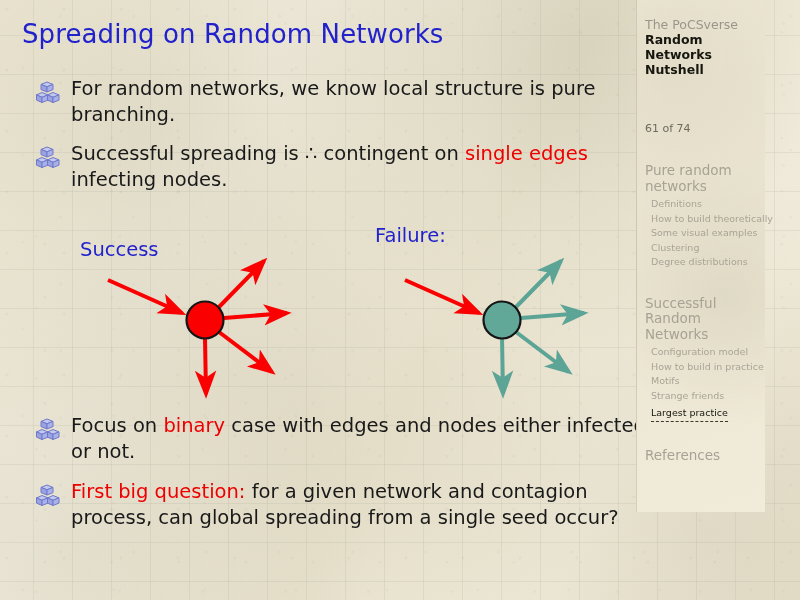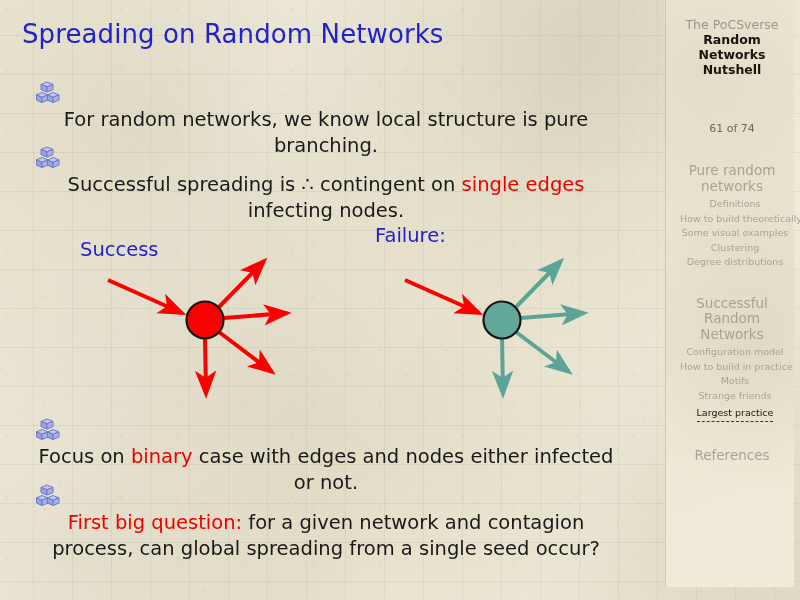--- a/index.html
+++ b/index.html
@@ -14,21 +14,20 @@
     font-family: "DejaVu Sans", "Liberation Sans", sans-serif;
   }
 
   
   #slide {
     position: relative;
     width: 800px;
     height: 600px;
     background-color: #f1ecdb;
     overflow: hidden;
-    text-align: center;
   }
 
   
   #paper-texture {
     position: absolute;
     inset: 0;
     background-color: #f1ecdc;
     background-image:
       linear-gradient(rgba(150,160,140,0.16) 1px, transparent 1px),
       linear-gradient(90deg, rgba(150,160,140,0.16) 1px, transparent 1px),
@@ -68,21 +67,20 @@
     color: #2222cc;
     letter-spacing: 0.1px;
     white-space: nowrap;
   }
 
   
   .bullet-block {
     position: absolute;
     display: flex;
     align-items: flex-start;
-    flex-direction: column;
   }
   .bullet-icon {
     width: 26px;
     height: 24px;
     flex: 0 0 26px;
     margin-top: 5px;
     margin-right: 9px;
   }
   .bullet-text {
     font-size: 19.5px;
@@ -105,24 +103,24 @@
     left: 0;
     top: 0;
     width: 800px;
     height: 600px;
     pointer-events: none;
   }
 
   
   #sidebar {
     position: absolute;
-    left: 665px;
+    left: 636px;
     top: 0;
     width: 129px;
-    height: 587px;
+    height: 512px;
     background-color: #efe9d7;
     background-image:
       radial-gradient(circle at 30% 12%, rgba(176,170,142,0.22) 0%, rgba(176,170,142,0) 45%),
       radial-gradient(circle at 70% 58%, rgba(170,164,136,0.20) 0%, rgba(170,164,136,0) 42%),
       linear-gradient(160deg, #f2ecdb 0%, #ece6d3 50%, #f1ebda 100%);
     border-left: 1px solid rgba(160,152,124,0.35);
     box-sizing: border-box;
     padding: 17px 4px 0 8px;
   }
   #sb-brand {

